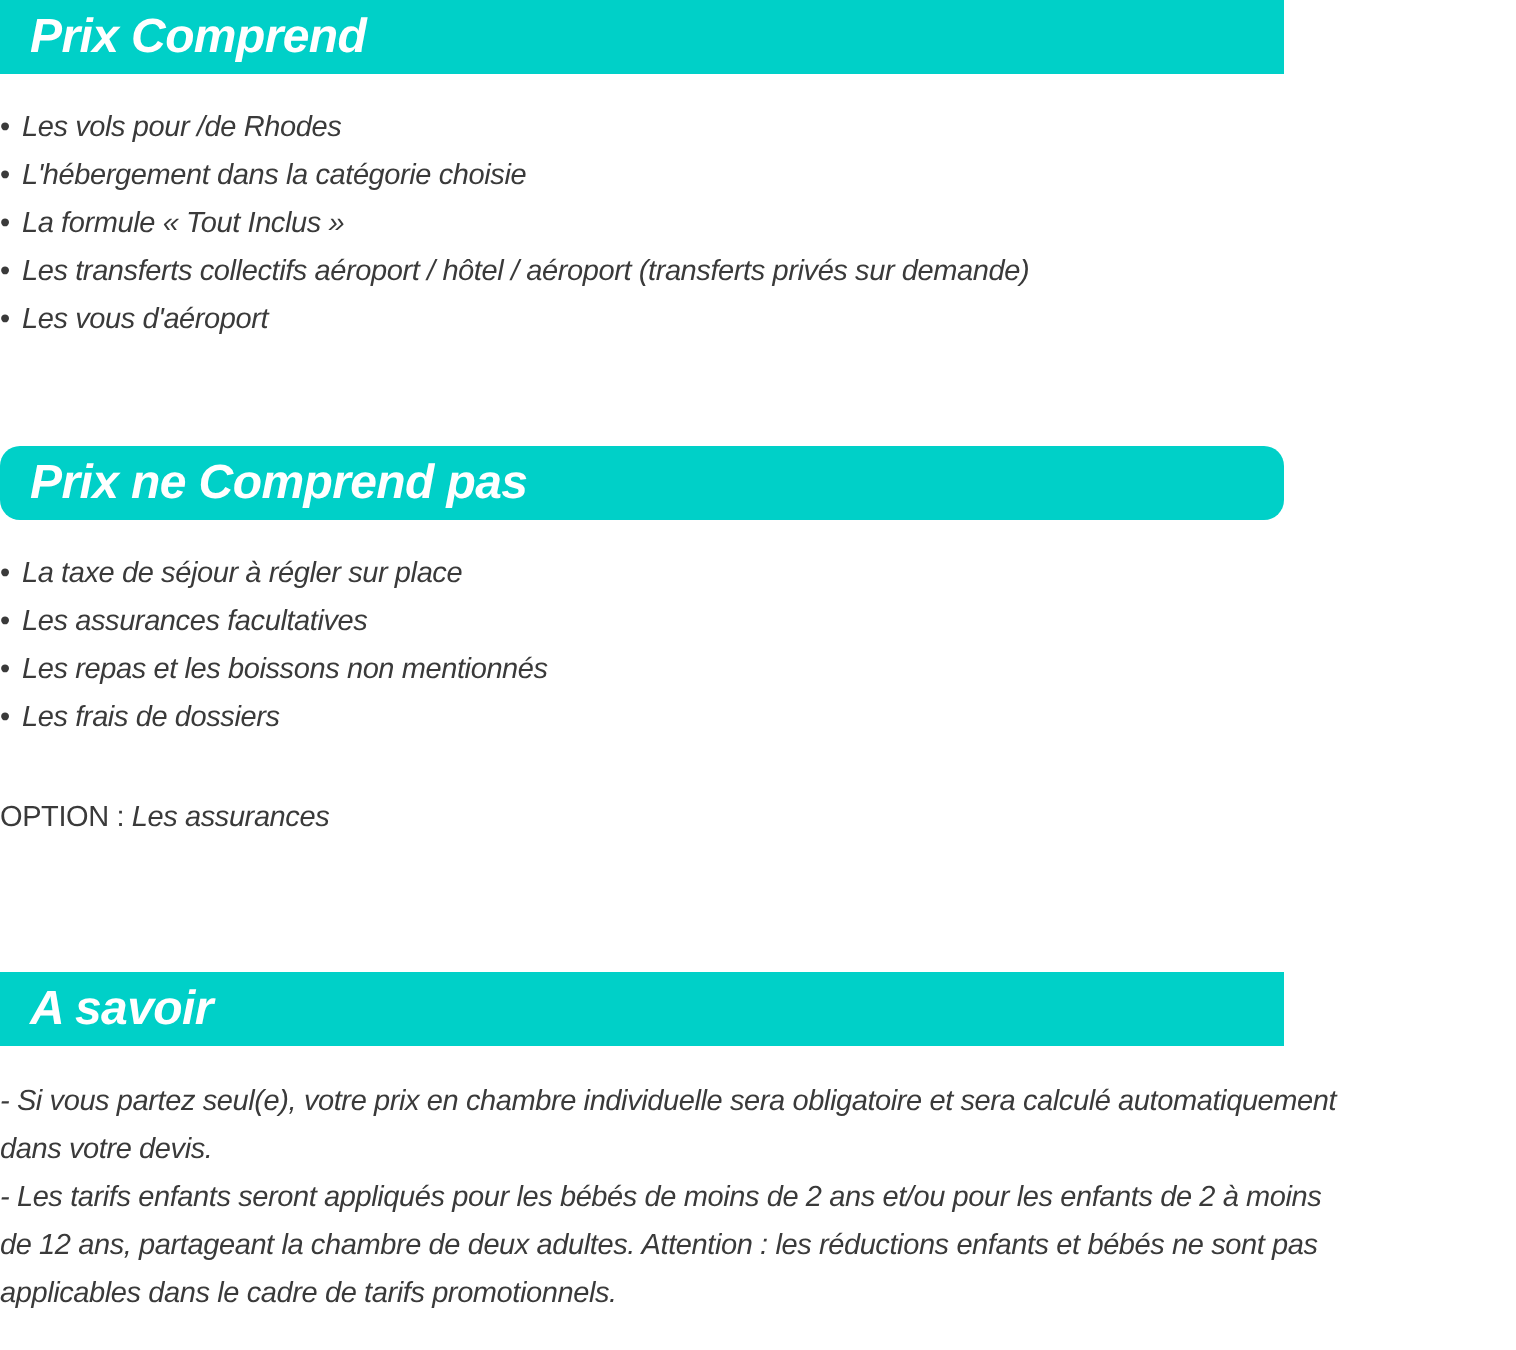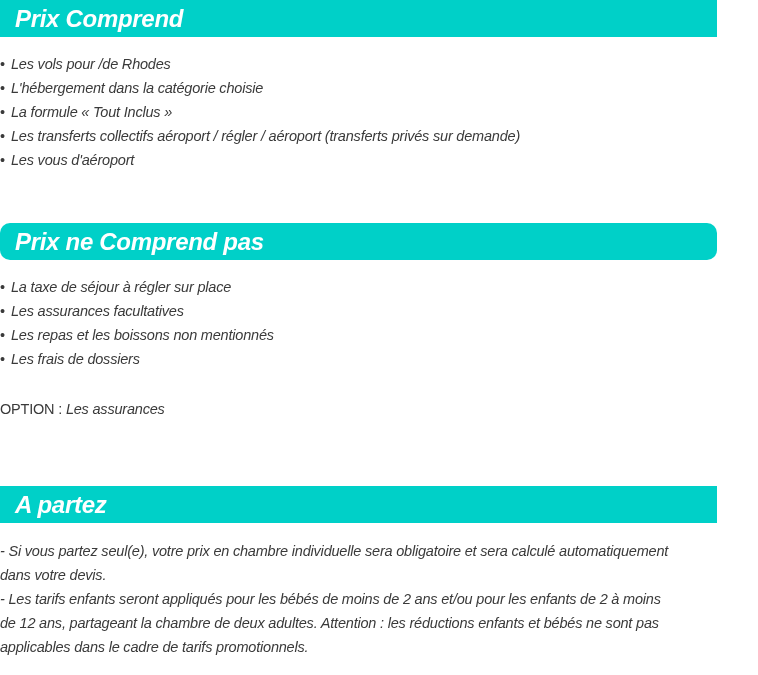--- a/index.html
+++ b/index.html
@@ -11,21 +11,21 @@
       width: 758px;
       height: 675px;
       overflow: hidden;
       font-family: "Liberation Sans", "DejaVu Sans", sans-serif;
       color: #3a3a3a;
       position: relative;
     }
     .section-header {
       position: absolute;
       left: 0;
-      width: 717px;
+      width: 642px;
       height: 37px;
       background: #00d0c8;
       color: #ffffff;
       font-style: italic;
       font-weight: bold;
       font-size: 24px;
       line-height: 37px;
       padding-left: 15px;
       box-sizing: border-box;
       letter-spacing: -0.3px;
@@ -70,28 +70,28 @@
     }
   </style>
 </head>
 <body>
 
 <div class="section-header" style="top:0;">Prix Comprend</div>
 <ul class="list" style="top:52px;">
   <li><span class="bullet">•</span><span>Les vols pour /de Rhodes</span></li>
   <li><span class="bullet">•</span><span>L'hébergement dans la catégorie choisie</span></li>
   <li><span class="bullet">•</span><span>La formule « Tout Inclus »</span></li>
-  <li><span class="bullet">•</span><span>Les transferts collectifs aéroport / régler / aéroport (transferts privés sur demande)</span></li>
+  <li><span class="bullet">•</span><span>Les transferts collectifs aéroport / hôtel / aéroport (transferts privés sur demande)</span></li>
   <li><span class="bullet">•</span><span>Les vous d'aéroport</span></li>
 </ul>
 
 <div class="section-header" style="top:223px;border-radius:10px;">Prix ne Comprend pas</div>
 <ul class="list" style="top:275px;">
   <li><span class="bullet">•</span><span>La taxe de séjour à régler sur place</span></li>
   <li><span class="bullet">•</span><span>Les assurances facultatives</span></li>
   <li><span class="bullet">•</span><span>Les repas et les boissons non mentionnés</span></li>
   <li><span class="bullet">•</span><span>Les frais de dossiers</span></li>
 </ul>
 <div class="option" style="top:397px;"><span>OPTION :</span><span class="rest"> Les assurances</span></div>
 
-<div class="section-header" style="top:486px;">A partez</div>
+<div class="section-header" style="top:486px;">A savoir</div>
 <p class="para" style="top:539px;">- Si vous partez seul(e), votre prix en chambre individuelle sera obligatoire et sera calculé automatiquement dans votre devis.</p>
 <p class="para" style="top:587px;">- Les tarifs enfants seront appliqués pour les bébés de moins de 2 ans et/ou pour les enfants de 2 à moins de 12 ans, partageant la chambre de deux adultes. Attention : les réductions enfants et bébés ne sont pas applicables dans le cadre de tarifs promotionnels.</p>
 
 </body></html>

